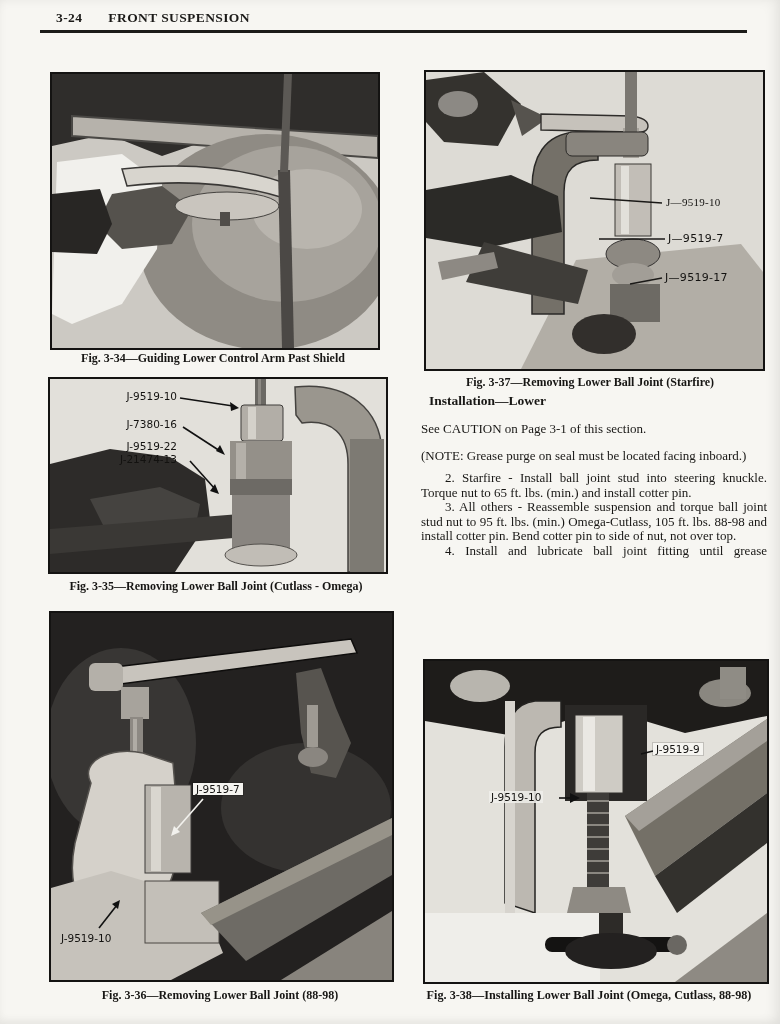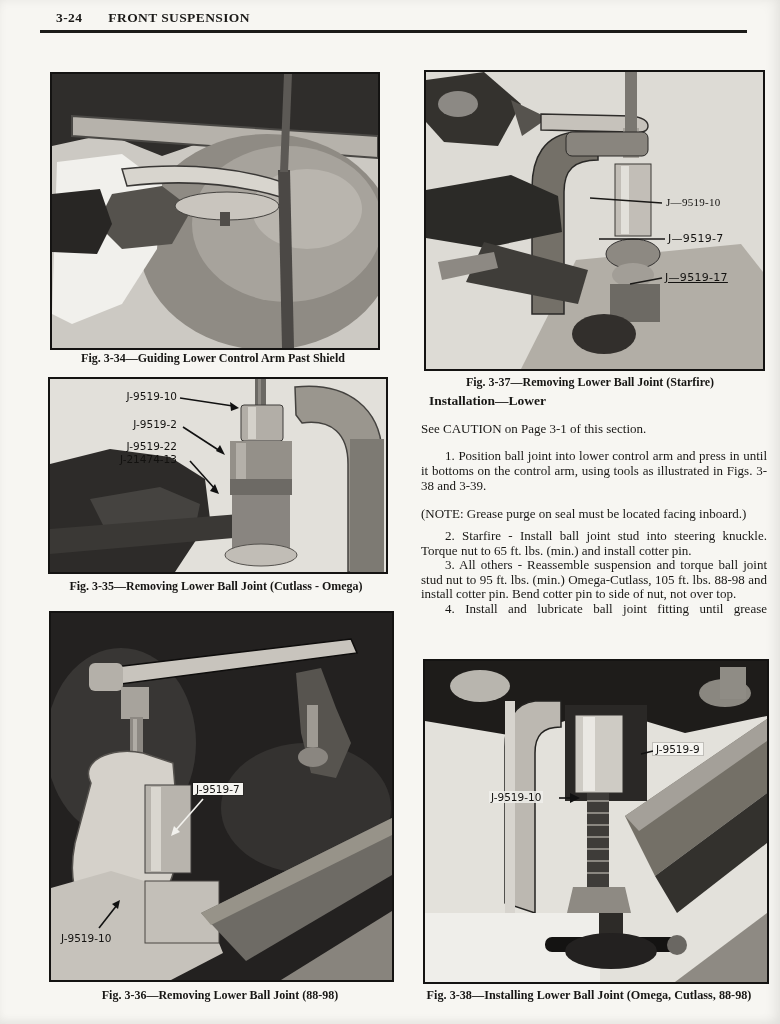--- a/index.html
+++ b/index.html
@@ -77,21 +77,21 @@
       <rect x="182" y="116" width="58" height="58" fill="#898580"></rect>
       <ellipse cx="211" cy="176" rx="36" ry="11" fill="#c1bdb6" stroke="#55524e"></ellipse>
       <line x1="130" y1="19" x2="183" y2="27" stroke="#111" stroke-width="1.6"></line>
       <polygon points="189,29 180,23 181,32" fill="#111"></polygon>
       <line x1="133" y1="48" x2="170" y2="72" stroke="#111" stroke-width="1.6"></line>
       <polygon points="175,76 166,72 170,66" fill="#111"></polygon>
       <line x1="140" y1="82" x2="165" y2="110" stroke="#111" stroke-width="1.6"></line>
       <polygon points="169,115 160,112 165,105" fill="#111"></polygon>
     </svg>
     <span class="plabel ra" style="left:30px;top:11px;width:97px;">J-9519-10</span>
-    <span class="plabel ra" style="left:30px;top:39px;width:97px;">J-9519-2</span>
+    <span class="plabel ra" style="left:30px;top:39px;width:97px;">J-7380-16</span>
     <span class="plabel ra" style="left:30px;top:61px;width:97px;">J-9519-22</span>
     <span class="plabel ra" style="left:30px;top:74px;width:97px;">J-21474-13</span>
   </div>
   <div class="caption" style="left:40px;top:579px;width:352px;">Fig. 3-35—Removing Lower Ball Joint (Cutlass - Omega)</div>
 
   <div class="photo" style="left:49px;top:611px;width:341px;height:367px;">
     <svg width="341" height="367" viewBox="0 0 341 367">
       <rect width="341" height="367" fill="#222019"></rect>
       <rect width="341" height="367" fill="#232120"></rect>
       <ellipse cx="70" cy="130" rx="75" ry="95" fill="#383634"></ellipse>
@@ -142,28 +142,27 @@
       <path d="M0,118 L85,103 L132,124 L136,160 L60,176 L0,166 Z" fill="#2b2a27"></path>
       <path d="M58,170 L162,198 L152,232 L40,210 Z" fill="#3f3d39"></path>
       <path d="M12,190 L68,180 L72,196 L16,208 Z" fill="#8d8983"></path>
       <ellipse cx="178" cy="262" rx="32" ry="20" fill="#322f2c"></ellipse>
       <line x1="164" y1="126" x2="236" y2="131" stroke="#1a1917" stroke-width="1.3"></line>
       <line x1="173" y1="167" x2="239" y2="167" stroke="#1a1917" stroke-width="1.3"></line>
       <line x1="204" y1="212" x2="236" y2="206" stroke="#1a1917" stroke-width="1.3"></line>
     </svg>
     <span class="plabel lt" style="left:240px;top:124px;font-family:Liberation Serif, serif;">J—9519-10</span>
     <span class="plabel lt" style="left:242px;top:161px;">J—9519-7</span>
-    <span class="plabel lt" style="left:239px;top:200px;text-decoration:underline;">J—9519-17</span>
+    <span class="plabel lt" style="left:239px;top:200px;">J—9519-17</span>
   </div>
   <div class="caption" style="left:415px;top:375px;width:350px;">Fig. 3-37—Removing Lower Ball Joint (Starfire)</div>
 
   <div class="textcol">
     <div class="h">Installation—Lower</div>
     <p>See CAUTION on Page 3-1 of this section.</p>
-    <p class="p1">1. Position ball joint into lower control arm and press in until it bottoms on the control arm, using tools as illustrated in Figs. 3-38 and 3-39.</p>
     <p class="note">(NOTE: Grease purge on seal must be located facing inboard.)</p>
     <p class="step">2. Starfire - Install ball joint stud into steering knuckle. Torque nut to 65 ft. lbs. (min.) and install cotter pin.</p>
     <p class="step">3. All others - Reassemble suspension and torque ball joint stud nut to 95 ft. lbs. (min.) Omega-Cutlass, 105 ft. lbs. 88-98 and install cotter pin. Bend cotter pin to side of nut, not over top.</p>
     <p class="step last">4. Install and lubricate ball joint fitting until grease</p>
   </div>
 
   <div class="photo" style="left:423px;top:659px;width:342px;height:321px;">
     <svg width="342" height="321" viewBox="0 0 342 321">
       <rect width="342" height="321" fill="#e3e1db"></rect>
       <path d="M0,0 H342 V55 L260,72 L180,48 L90,75 L0,60 Z" fill="#1e1c1a"></path>

